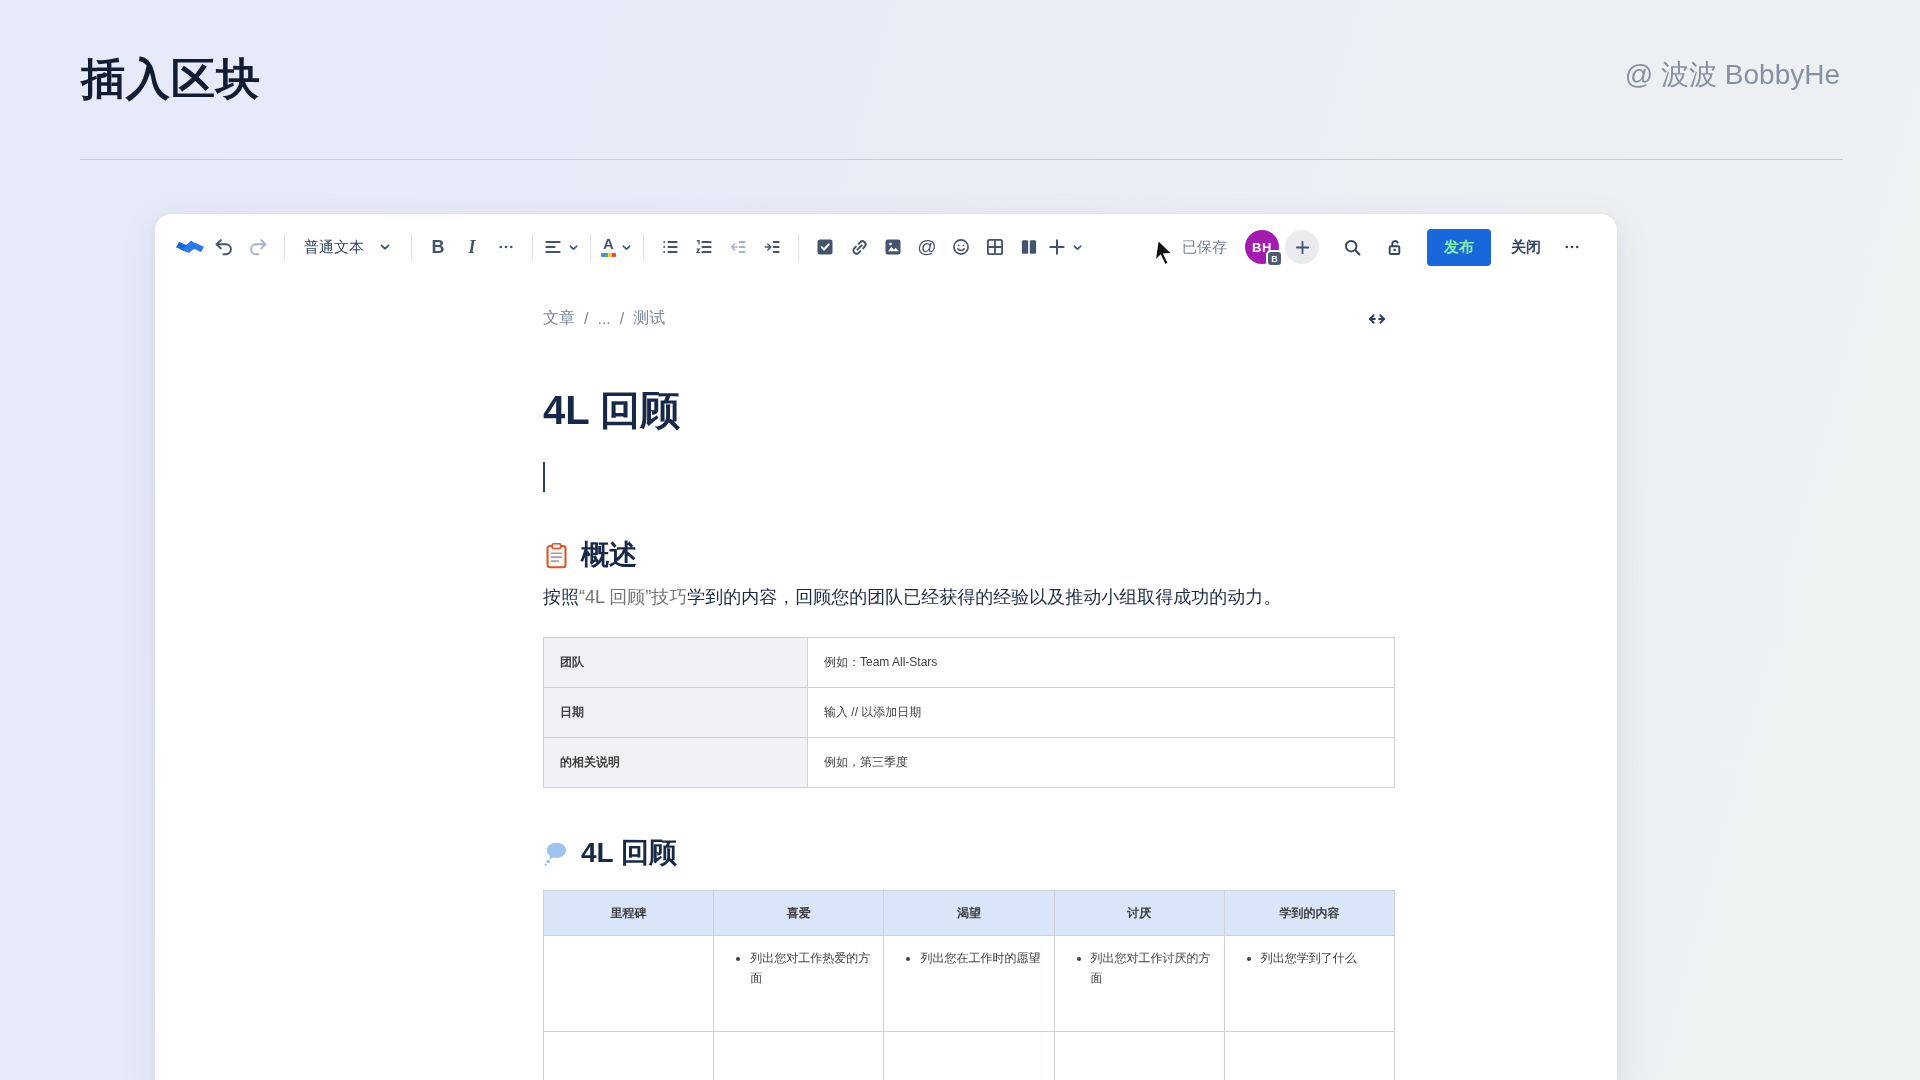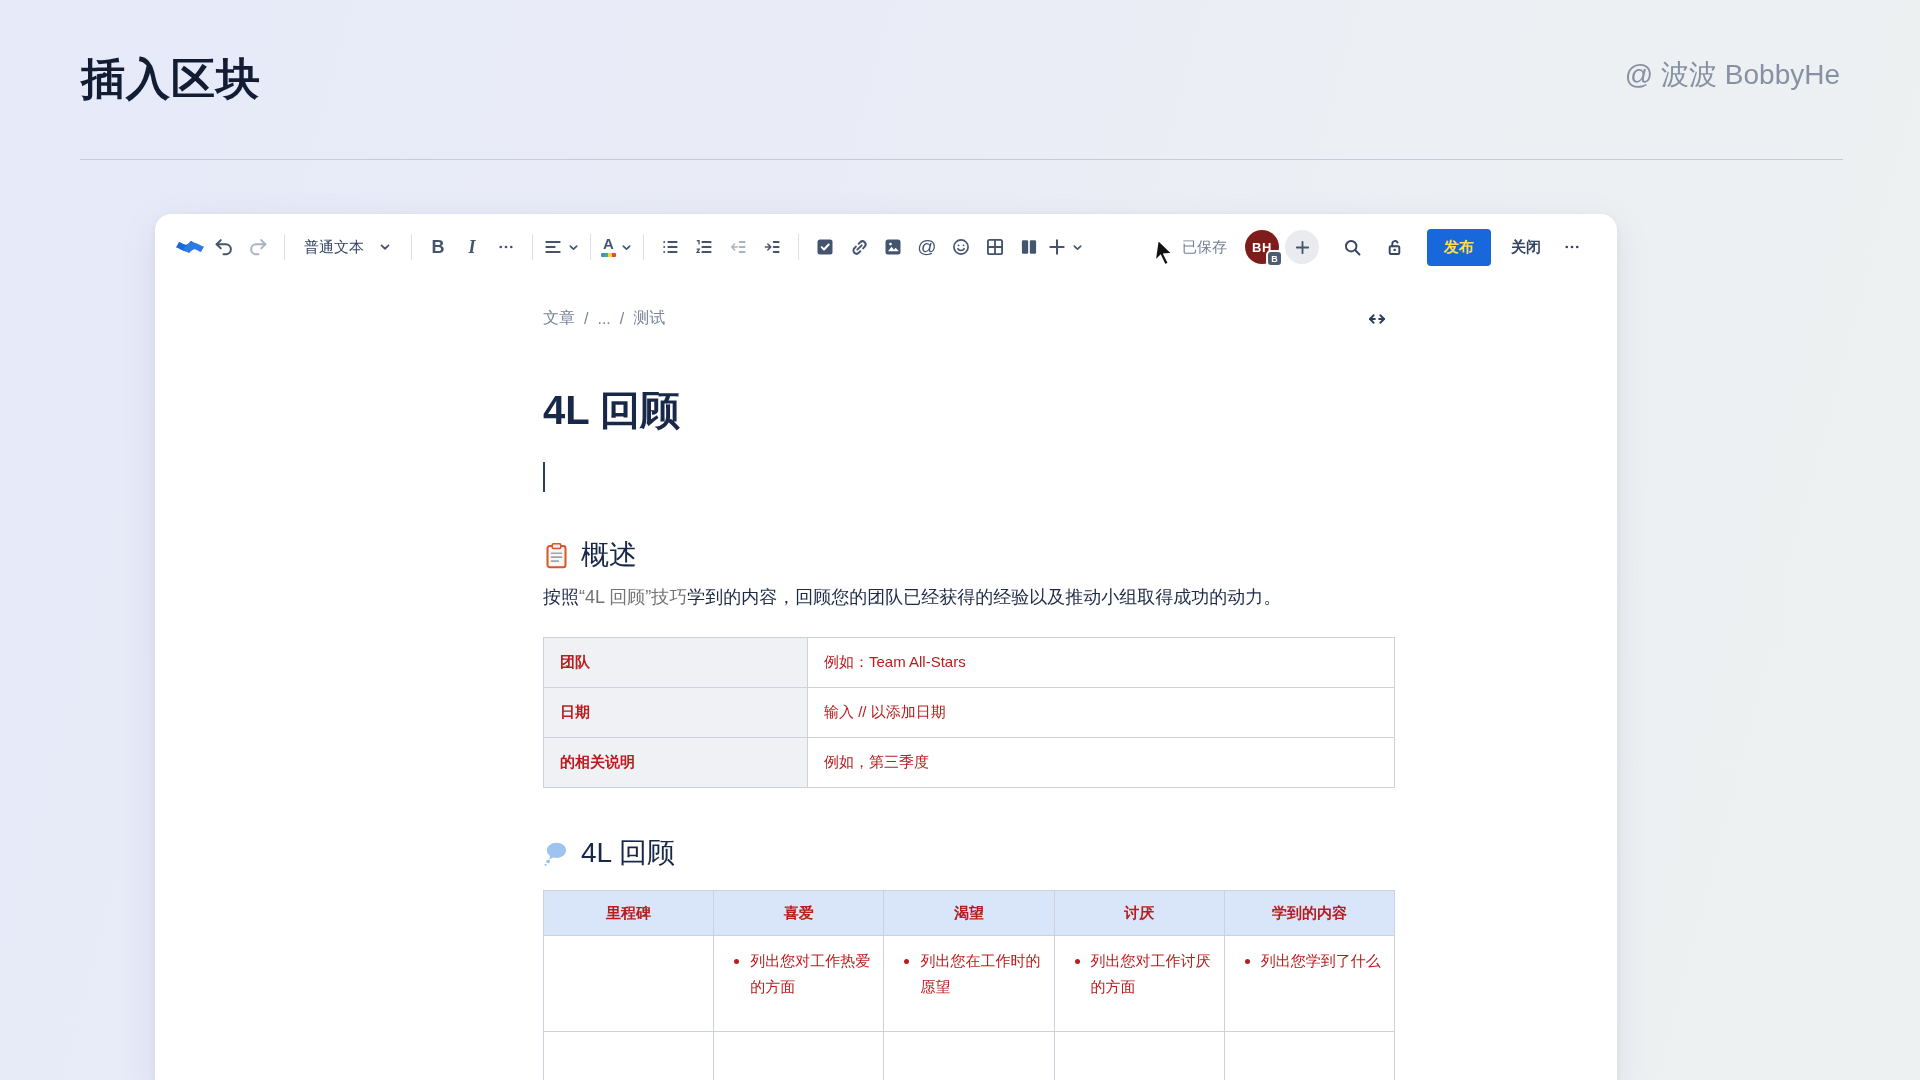--- a/index.html
+++ b/index.html
@@ -40,48 +40,48 @@
   .chev { flex:0 0 auto; display:flex; }
   .color-btn { flex-direction:column; gap:2px; }
   .color-A { font-size:15px; font-weight:700; line-height:14px; }
   .color-bar { width:15px; height:4px; border-radius:1px;
     background:linear-gradient(90deg,#4688ec 0 25%,#41b658 25% 50%,#f5cd47 50% 75%,#e2483d 75% 100%); }
   .combo { display:flex; align-items:center; gap:4px; }
 
   .tb-right { margin-left:auto; display:flex; align-items:center; }
   .saved-label { font-size:15px; color:#737f93; margin-right:18px; }
   .avatar-wrap { position:relative; width:34px; height:34px; margin-right:6px; }
-  .avatar { width:34px; height:34px; border-radius:50%; background:#7f1d1d; color:#fff; font-size:13px; font-weight:700; display:flex; align-items:center; justify-content:center; letter-spacing:.5px; }
+  .avatar { width:34px; height:34px; border-radius:50%; background:#a21caf; color:#fff; font-size:13px; font-weight:700; display:flex; align-items:center; justify-content:center; letter-spacing:.5px; }
   .avatar-badge { position:absolute; right:-4px; bottom:-3px; width:17px; height:17px; border-radius:5px; background:#4e5b71; border:2px solid #fff; color:#fff; font-size:9px; font-weight:700; display:flex; align-items:center; justify-content:center; }
   .avatar-add { width:34px; height:34px; border-radius:50%; background:#e9ebef; color:#44546f; display:flex; align-items:center; justify-content:center; margin-right:16px; cursor:pointer; }
   .icon-plain { width:34px; height:34px; display:flex; align-items:center; justify-content:center; color:#344563; margin-right:8px; cursor:pointer; }
-  .publish-btn { background:#1868db; color:#fde047; font-size:15px; font-weight:600; border:none; border-radius:4px; padding:9px 17px; margin:0 10px 0 8px; cursor:pointer; }
+  .publish-btn { background:#1868db; color:#86efac; font-size:15px; font-weight:600; border:none; border-radius:4px; padding:9px 17px; margin:0 10px 0 8px; cursor:pointer; }
   .close-btn { background:transparent; border:none; color:#344563; font-size:15px; font-weight:600; padding:9px 10px; cursor:pointer; }
   .more-btn { margin-left:4px; }
 
   
   .content { width:852px; margin-left:388px; }
   .breadcrumb-row { margin-top:28px; display:flex; align-items:center; }
   .breadcrumb { display:flex; align-items:center; gap:9px; font-size:16px; color:#7a8699; }
   .breadcrumb .crumb { cursor:pointer; }
   .bc-expand { margin-left:auto; margin-right:8px; color:#2c3e5d; cursor:pointer; display:flex; }
 
   .doc-title { margin-top:54px; font-size:40px; font-weight:700; color:#182848; }
   .caret { margin-top:24px; width:2px; height:30px; background:#2c3e5d; }
 
-  .sec-head { display:flex; align-items:center; gap:11px; font-size:28px; font-weight:400; color:#182848; }
+  .sec-head { display:flex; align-items:center; gap:11px; font-size:28px; font-weight:700; color:#182848; }
   .sec-head.first { margin-top:44px; }
   .sec-head.second { margin-top:46px; }
   .sec-head .emoji { display:flex; flex:0 0 auto; }
 
   .paragraph { margin-top:10px; font-size:18px; line-height:1.5; color:#1d2a45; }
   .doc-link { color:#737373; cursor:pointer; }
 
   table { border-collapse:collapse; width:852px; }
-  td, th { border:1px solid #ccd1dc; font-size:15px; color:#b91c1c; }
+  td, th { border:1px solid #ccd1dc; font-size:12px; color:#404040; }
   .info-table { margin-top:26px; }
   .info-table td { height:50px; padding:6px 16px; vertical-align:middle; }
   .info-table .label-cell { width:264px; background:#f0f1f5; font-weight:700; }
 
   .retro-table { margin-top:18px; }
   .retro-table th { background:#d9e5f9; height:45px; padding:12px 14px; text-align:center; font-weight:700; width:170px;margin-top:20px; }
   .retro-table td { height:96px; padding:12px 10px 12px 14px; vertical-align:top; }
   .retro-table td.clipped { height:60px; }
   .retro-table ul { margin:0; padding-left:22px; line-height:1.7; }
 

